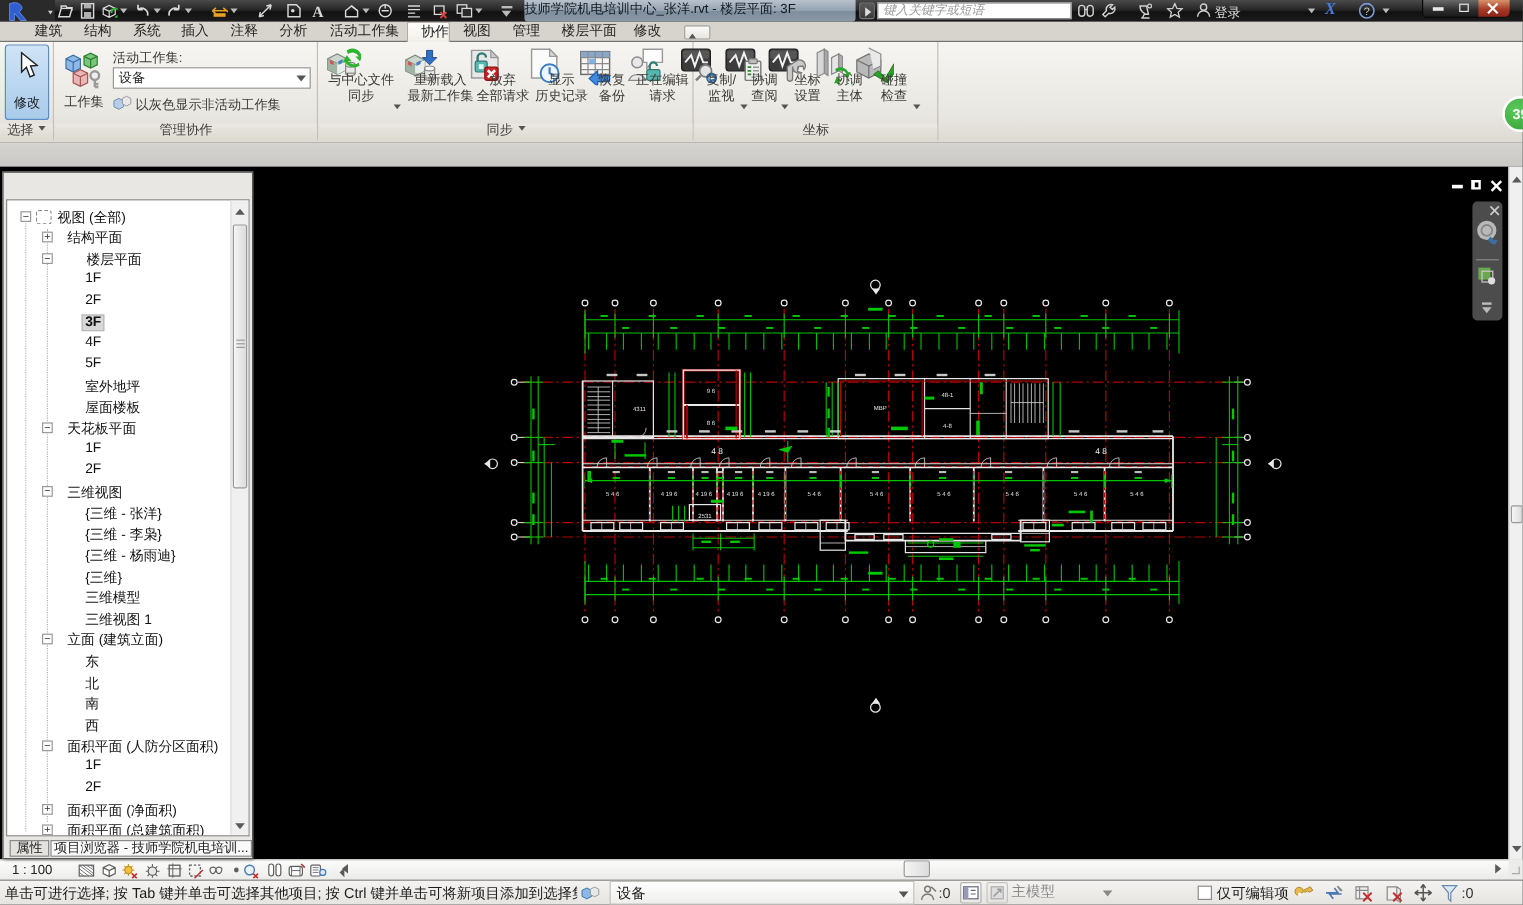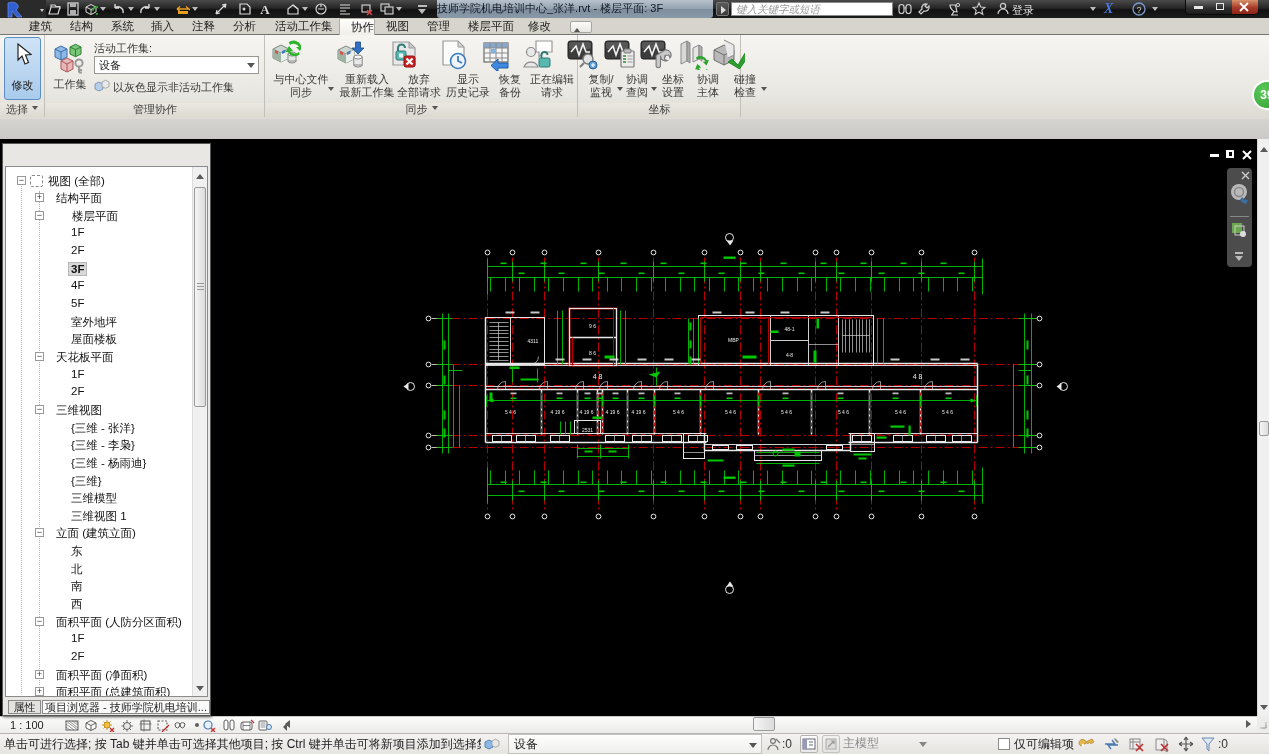--- a/index.html
+++ b/index.html
@@ -9,21 +9,21 @@
 
 #tabrow{position:absolute;left:0;top:18px;width:1269px;height:17px;background:#d7d4cd;border-bottom:1px solid #737373}
 .rtab{position:absolute;top:0;height:17px;font-size:11.5px;color:#201f1e;line-height:17px;text-align:center}
 #activetab{position:absolute;top:0;height:17px;background:linear-gradient(#fdfdfc,#f1efe9);border:1px solid #b0ada5;border-bottom:none;border-radius:2px 2px 0 0;font-size:11.5px;line-height:17px;text-align:right;color:#1a1a1a}
 
 #ribbon{position:absolute;left:0;top:35px;width:1269px;height:84px;background:linear-gradient(#f6f5f2,#e9e7e1 70%,#dddad3)}
 .rpanel{position:absolute;top:0;height:82px;border-right:1px solid #c3c0b9}
 .plabel{position:absolute;top:68px;left:0;right:0;height:14px;font-size:11px;color:#3f3e3c;text-align:center;line-height:13px;background:linear-gradient(#ebe8e2,#dcd9d1)}
 .rbtn{position:absolute;top:2px;height:64px;text-align:center}
 .ric{position:absolute;top:2px;left:50%;transform:translateX(-50%)}
-.rtxt{position:absolute;top:36px;width:100%;font-size:11px;color:#3c3b39;line-height:13px}
+.rtxt{position:absolute;top:24px;width:100%;font-size:11px;color:#3c3b39;line-height:13px}
 .dar{width:0;height:0;border:3px solid transparent;border-top:4px solid #555;display:inline-block}
 
 #strip{position:absolute;left:0;top:119px;width:1269px;height:20px;background:linear-gradient(#d6d4d0,#cbc9c6)}
 
 #canvas{position:absolute;left:0;top:139px;width:1257px;height:577px;background:#000;overflow:hidden}
 
 #vsb{position:absolute;left:1257px;top:139px;width:12px;height:577px;background:#f0f0f0;border-left:1px solid #d8d8d8}
 #hrow{position:absolute;left:0;top:716px;width:1269px;height:17px;background:#f0f0f0}
 #vcb{position:absolute;left:0;top:716px;width:277px;height:17px;background:linear-gradient(#fcfcfb,#ececea);border-top:1px solid #c9c9c9;font-size:11px;color:#222}
 .sbarrow{position:absolute;width:0;height:0;border:4px solid transparent}
@@ -295,21 +295,21 @@
 <rect x="17" y="19" width="11" height="9" rx="1.5" fill="#58b8b0" stroke="#2e7a74" stroke-width="1"></rect>
 <path d="M19.5 19 v-3 a3 3 0 0 1 6 0" fill="none" stroke="#2e7a74" stroke-width="1.8"></path>
 </svg>
           <div class="rtxt">
             <div>正在编辑</div>
             <div>请求</div>
           </div>
         </div>
         <div class="plabel">同步 <span style="display:inline-block;width:0;height:0;border:3px solid transparent;border-top:4px solid #555;margin-left:1px"></span></div>
       </div>
-      <div class="rpanel" style="left:579px;width:162px">
+      <div class="rpanel" style="left:579px;width:203px">
         <div class="rbtn" style="left:2px;width:40px">
           <svg class="ric" style="left:3px;top:1px" width="34" height="32" viewBox="0 0 34 32">
 <rect x="1" y="3" width="24" height="18" rx="2.5" fill="#3c3c3c" stroke="#1e1e1e" stroke-width="1"></rect>
 <rect x="2" y="4" width="22" height="7" rx="2" fill="#565656"></rect>
 <path d="M4 14 l5 -6 3 9 4 -11 3 8 h4" fill="none" stroke="#f2f2f2" stroke-width="1.6"></path>
 <circle cx="21" cy="21" r="5" fill="#e2e2e2" stroke="#7a7a7a" stroke-width="1.4"></circle>
             <path d="M17 25 l-4 4" stroke="#7a7a7a" stroke-width="2"></path>
             <circle cx="26" cy="27" r="4" fill="#5aa0dd" stroke="#2a6090" stroke-width="1"></circle>
             <path d="M24 27 h4 M26 25 v4" stroke="#fff" stroke-width="1.2"></path>
           </svg>

